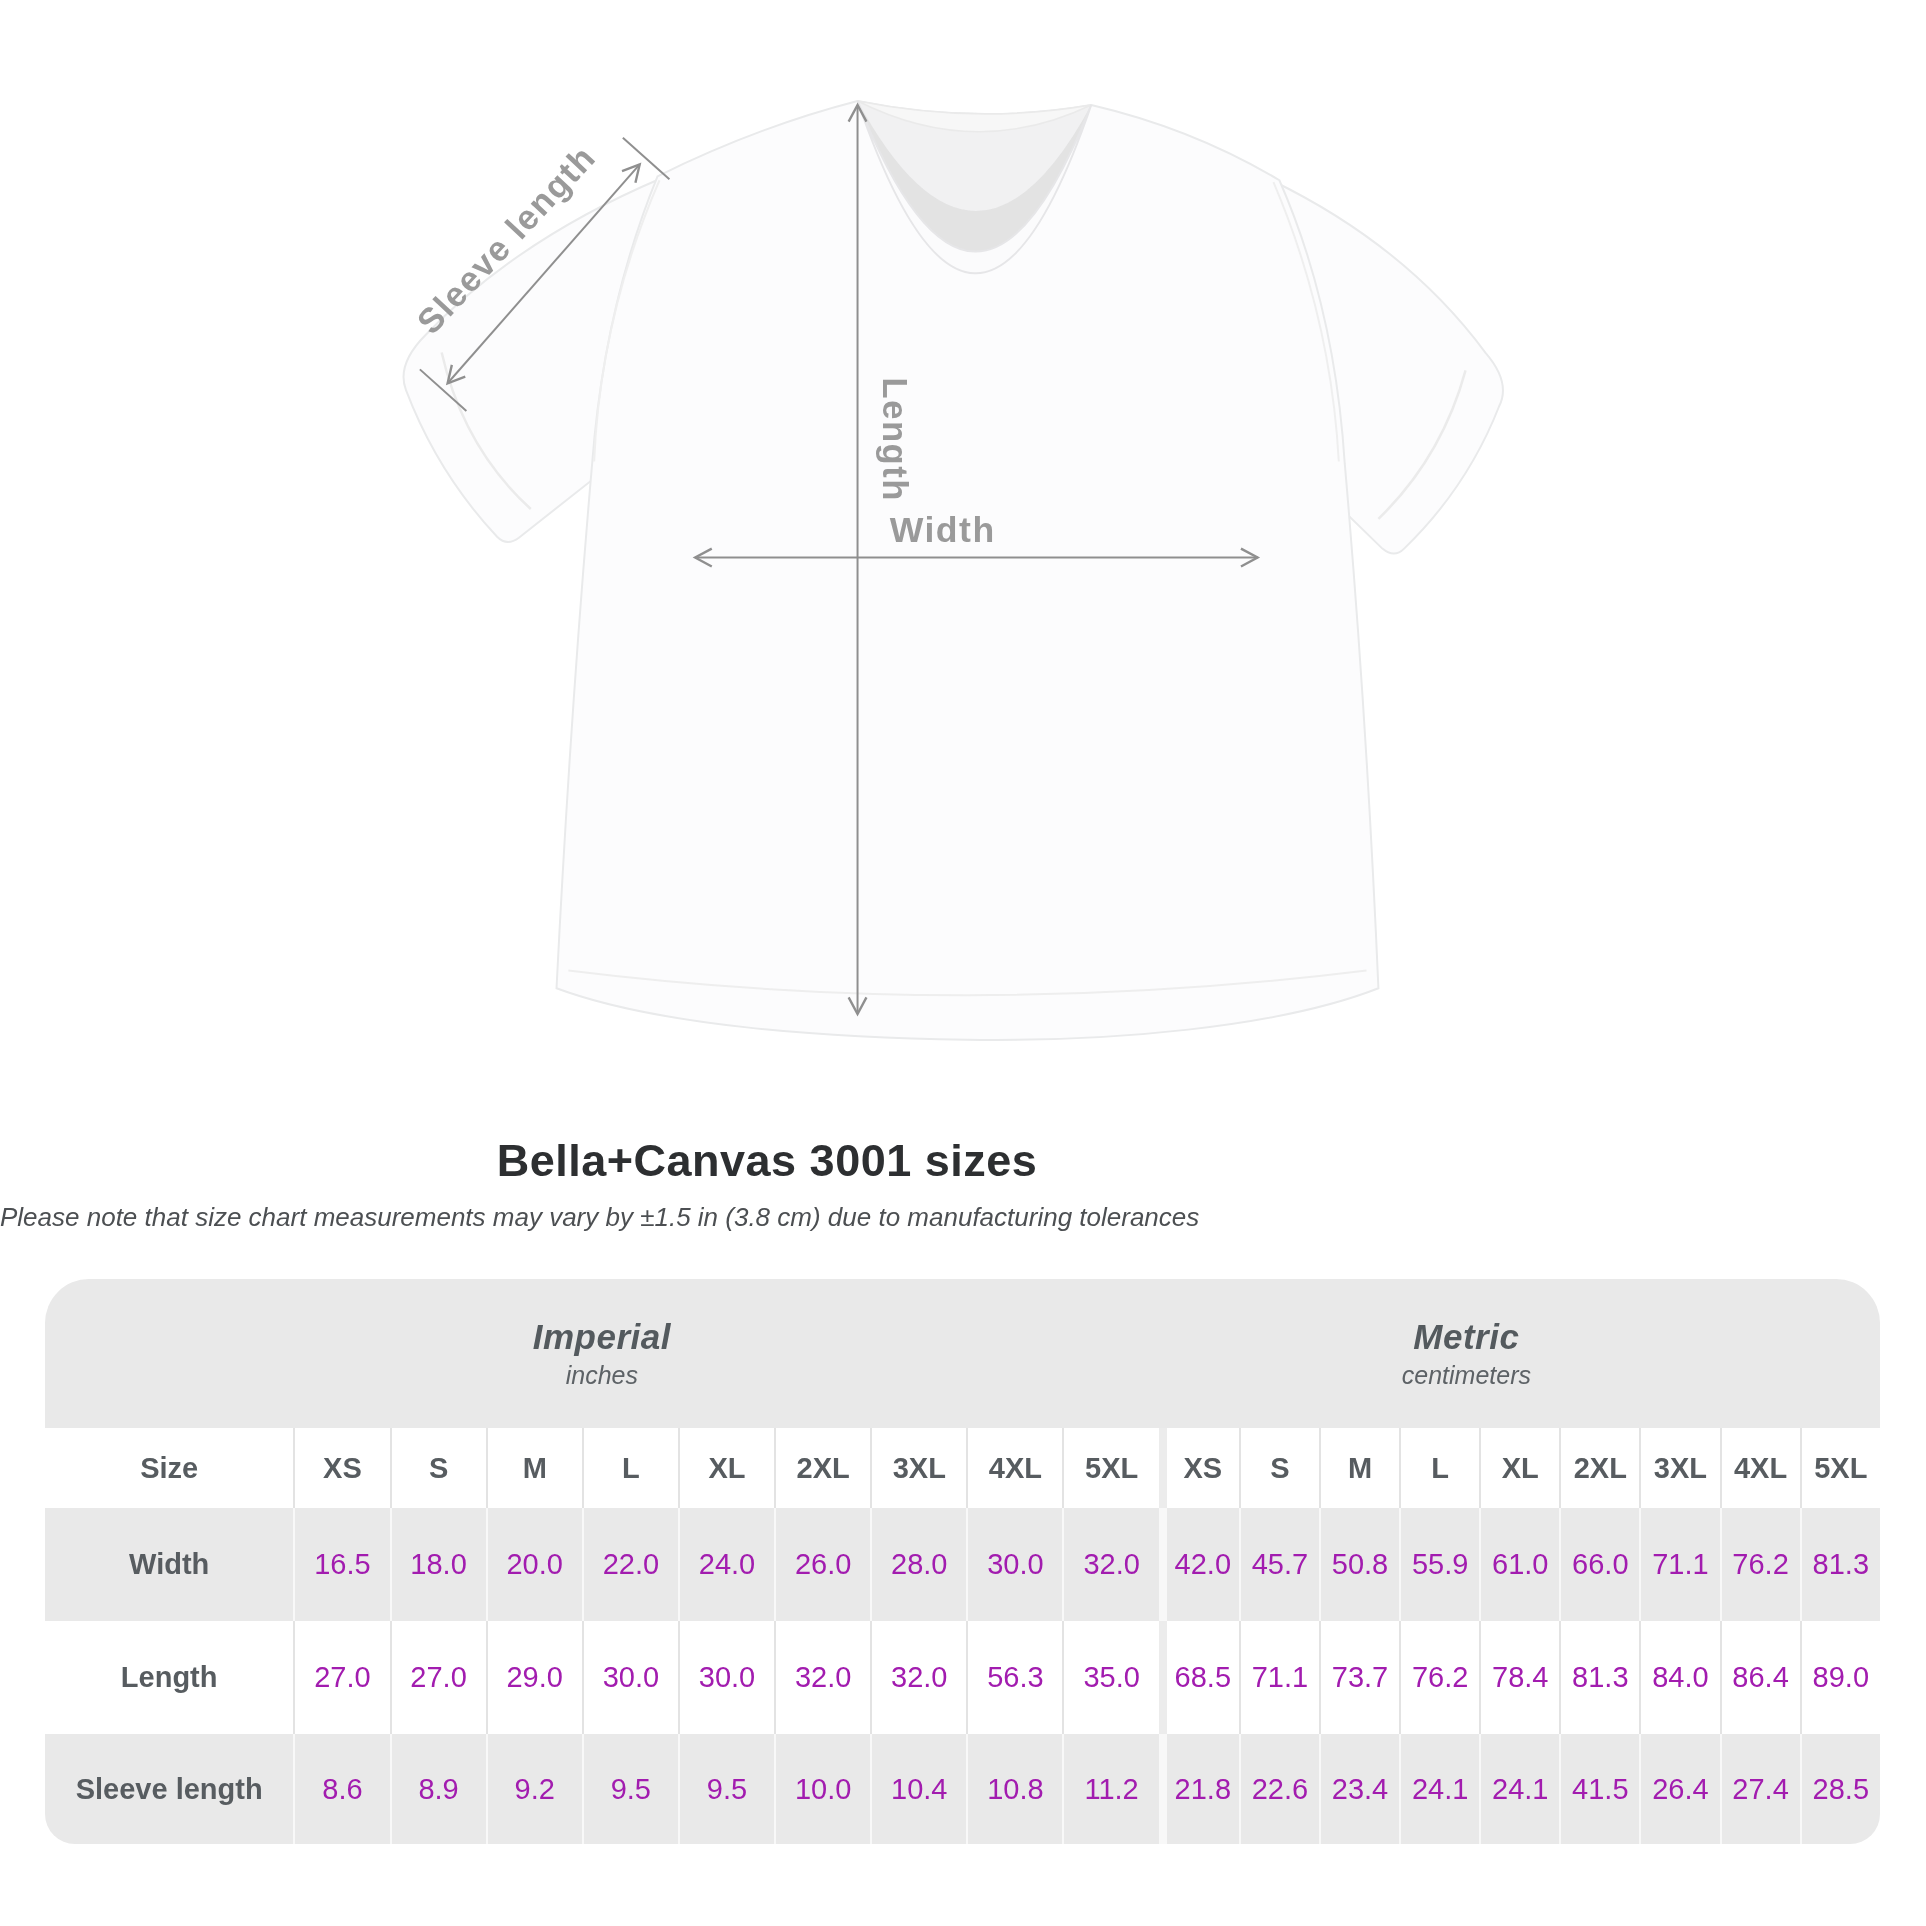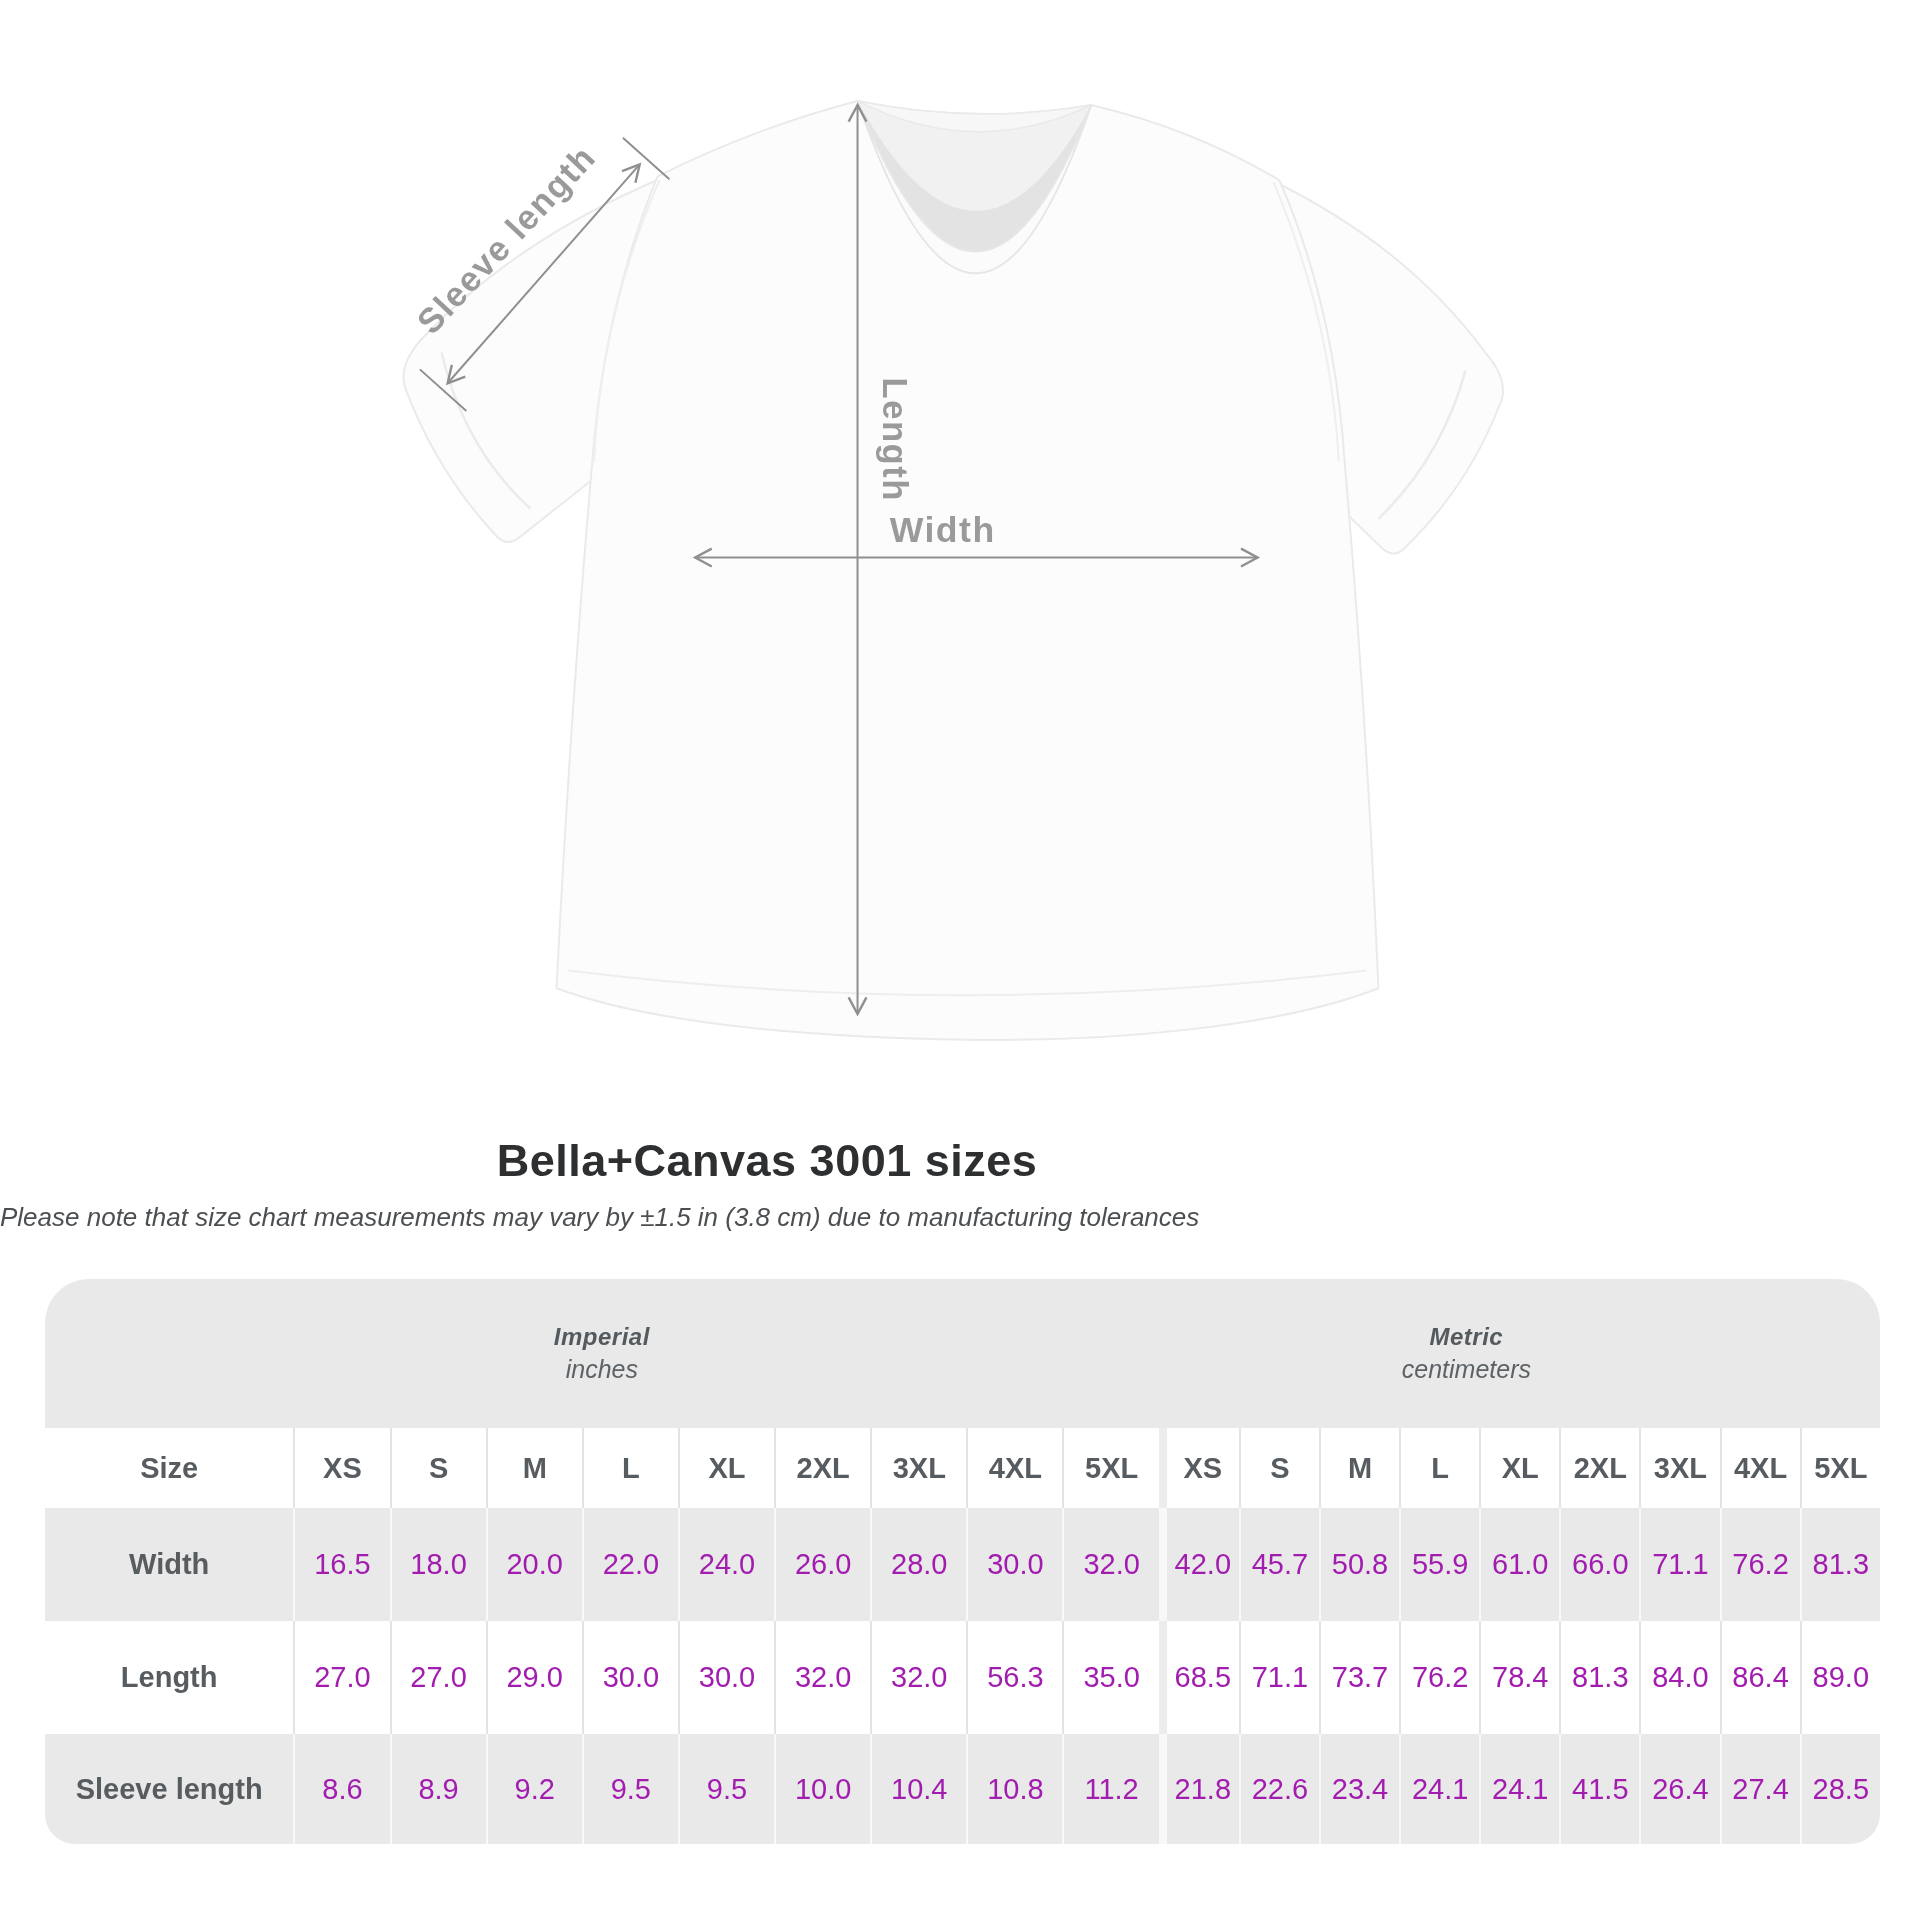--- a/index.html
+++ b/index.html
@@ -13,21 +13,21 @@
   .page-subtitle{position:absolute;top:1202px;left:0;width:1927px;text-align:left;
       font-size:26px;font-style:italic;color:#4c4f52;}
   
   .size-table{position:absolute;left:45px;top:1279px;width:1835px;
       border-collapse:separate;border-spacing:0;table-layout:fixed;}
   .size-table td,.size-table th{padding:0;margin:0;text-align:center;vertical-align:middle;}
   .sec{background:#e9e9e9;height:149px;}
   .sec-left{border-radius:44px 0 0 0;}
   .sec-right{border-radius:0 44px 0 0;}
   .sec-right .sec-inner{transform:translateX(-53px);}
-  .sec-label{font-size:24px;font-weight:bold;font-style:italic;color:#545a5e;letter-spacing:0.5px;}
+  .sec-label{font-size:35px;font-weight:bold;font-style:italic;color:#545a5e;letter-spacing:0.5px;}
   .sec-unit{margin-top:4px;font-size:25px;font-style:italic;color:#5d6266;}
   tr.white th,tr.white td{background:#ffffff;}
   tr.gray th,tr.gray td{background:#e9e9e9;}
   .head-row th{height:80px;font-size:29px;font-weight:bold;color:#575c60;}
   .rowlab{font-size:29px;font-weight:bold;color:#575c60;height:113px;}
   td.val{font-size:29px;color:#a21caf;height:113px;}
   .v{border-left:2px solid #e3e3e3;}
   tr.gray .v{border-left-color:#f8f8f8;}
   .ms{border-left-width:8px;}
   tr.white .ms{border-left-color:#ececec;}

